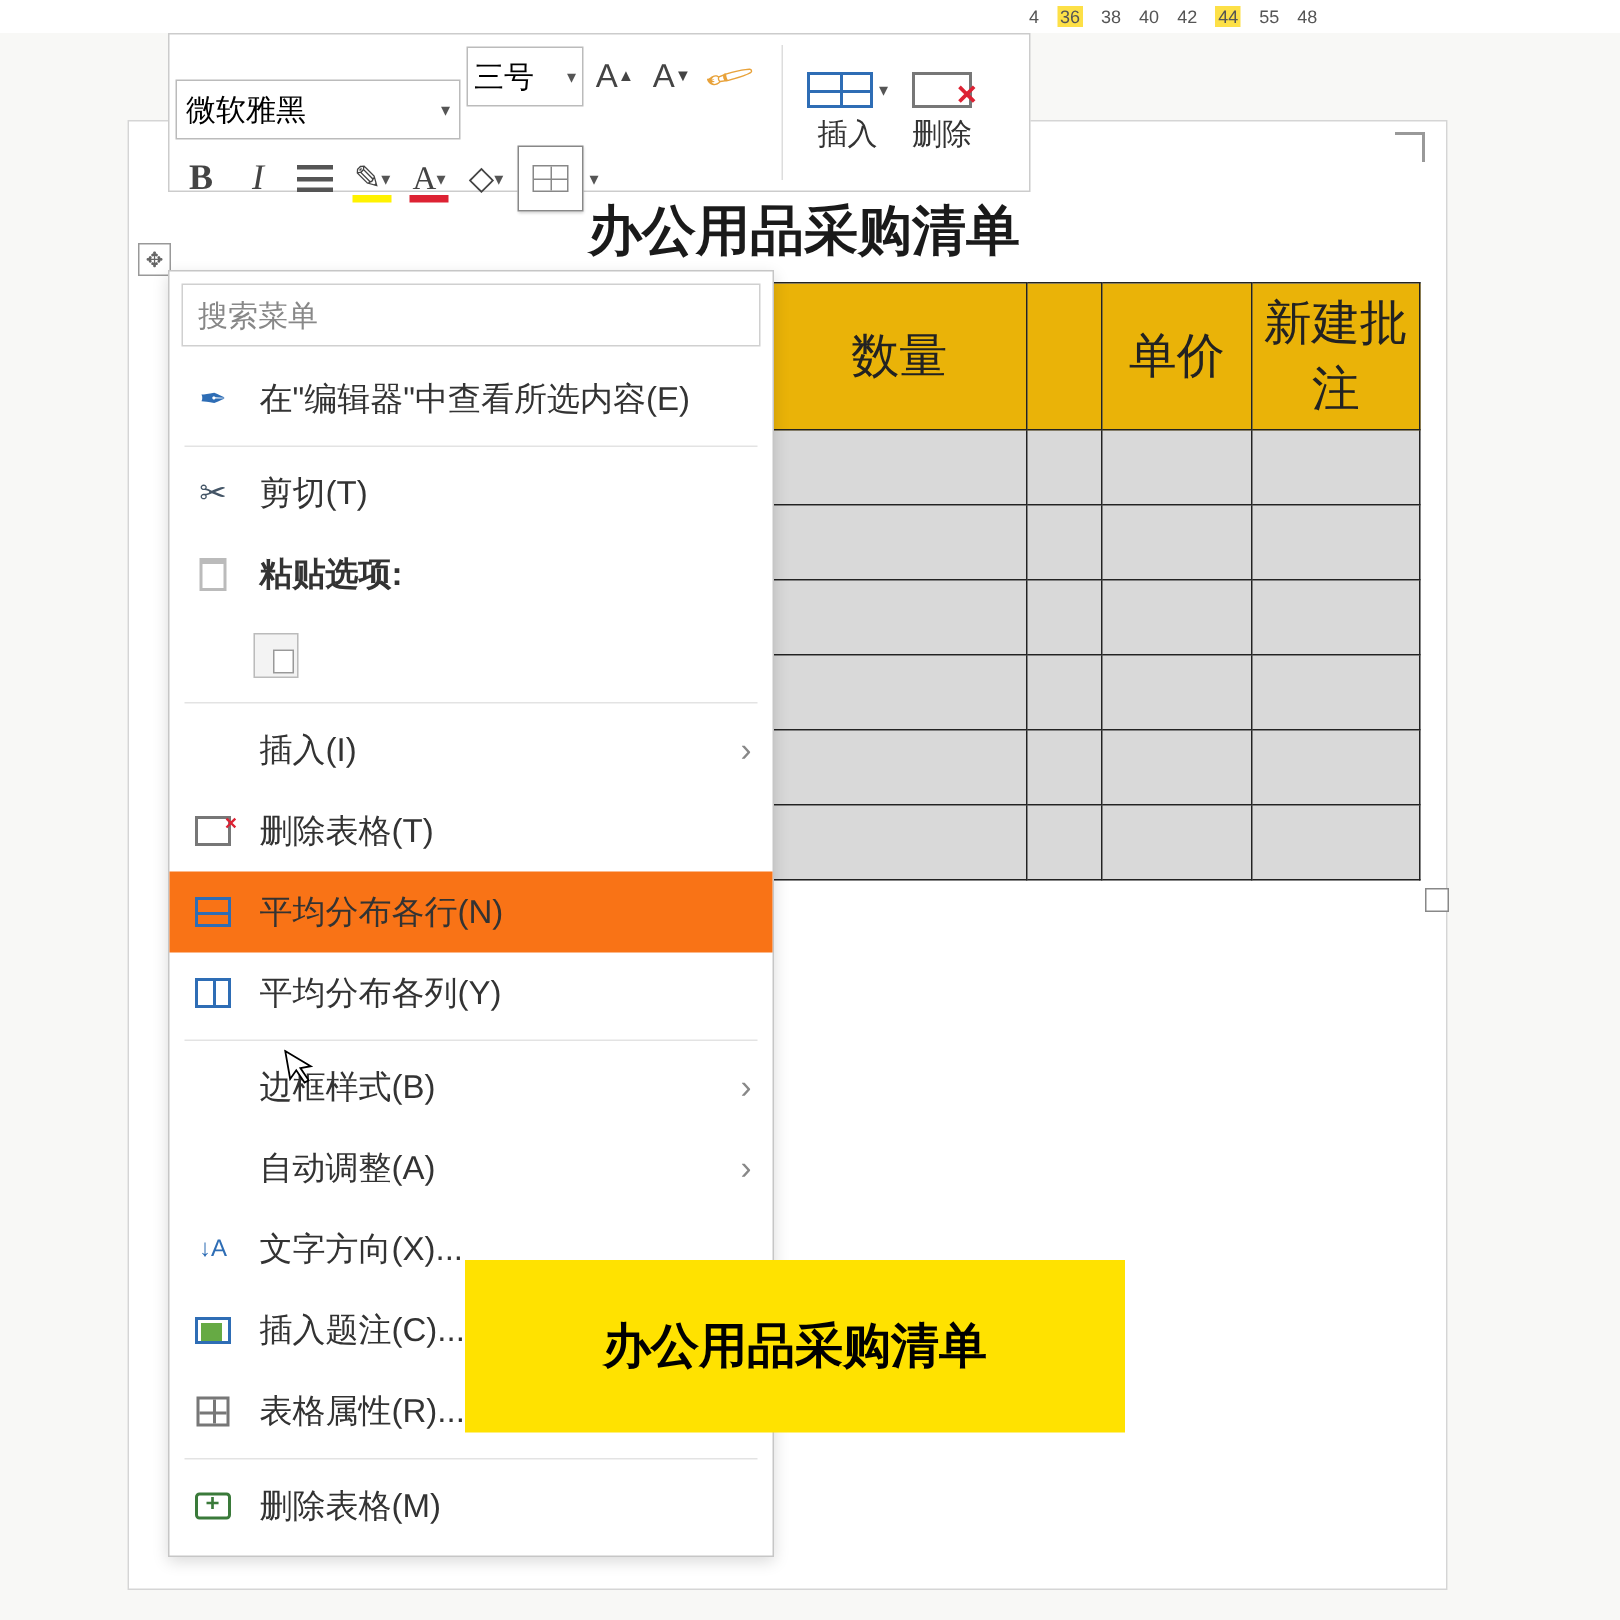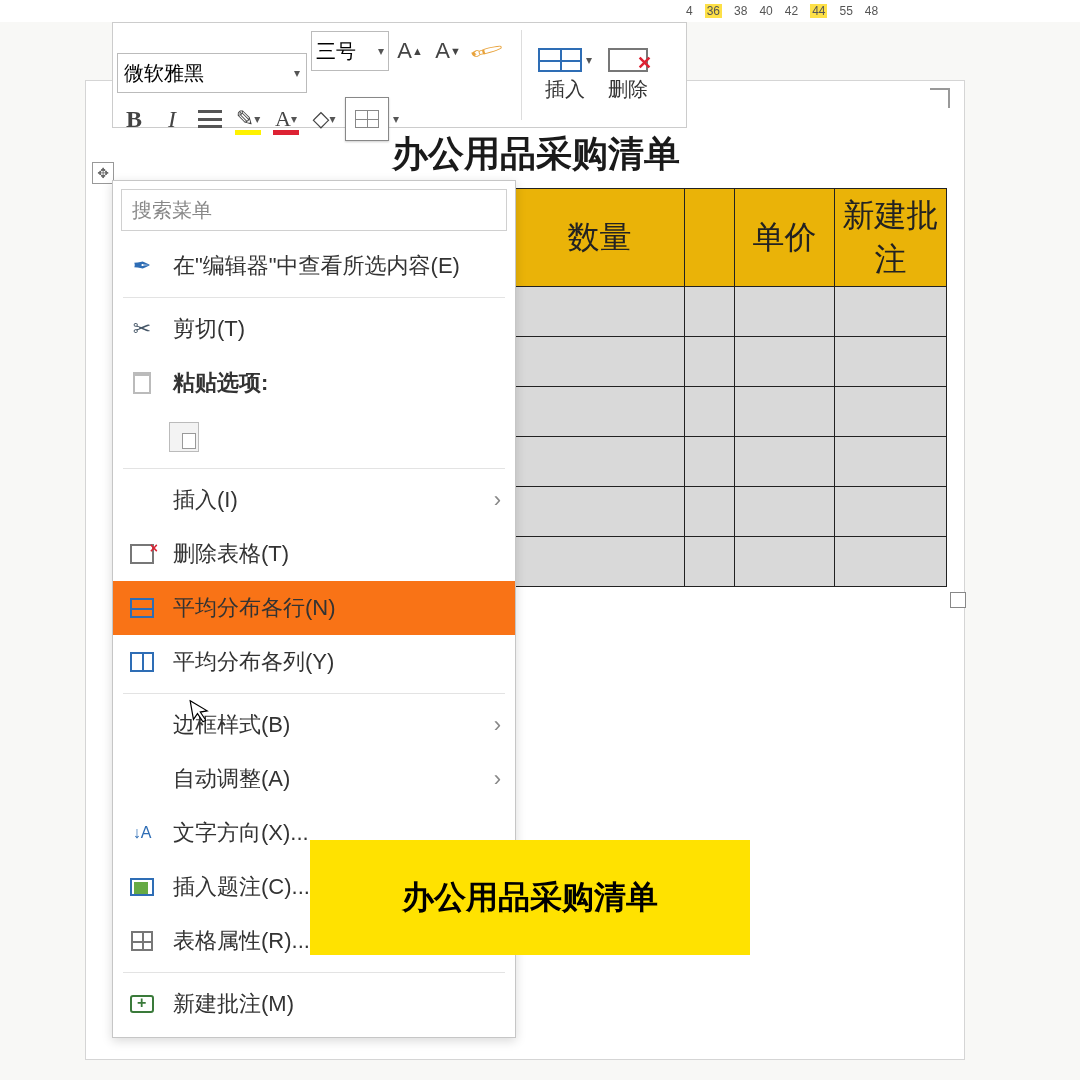--- a/index.html
+++ b/index.html
@@ -482,21 +482,21 @@
     <div class="ctx-ico">
         <div class="tprop-ico"></div>
       </div>
     <div class="ctx-label">表格属性(R)...</div>
   </div>
   <div class="ctx-sep"></div>
   <div class="ctx-item">
     <div class="ctx-ico">
         <div class="comment-ico"></div>
       </div>
-    <div class="ctx-label">新建批注(M)</div>
+    <div class="ctx-label">删除表格(M)</div>
   </div>
 </div>
 
 <div class="cursor">
   <svg viewBox="0 0 20 28">
       <path d="M1 1 L1 20 L6 15 L10 24 L13 23 L9 14 L16 14 Z" fill="#fff" stroke="#000" stroke-width="1.2"></path>
     </svg>
 </div>
 
 <div class="annot">

